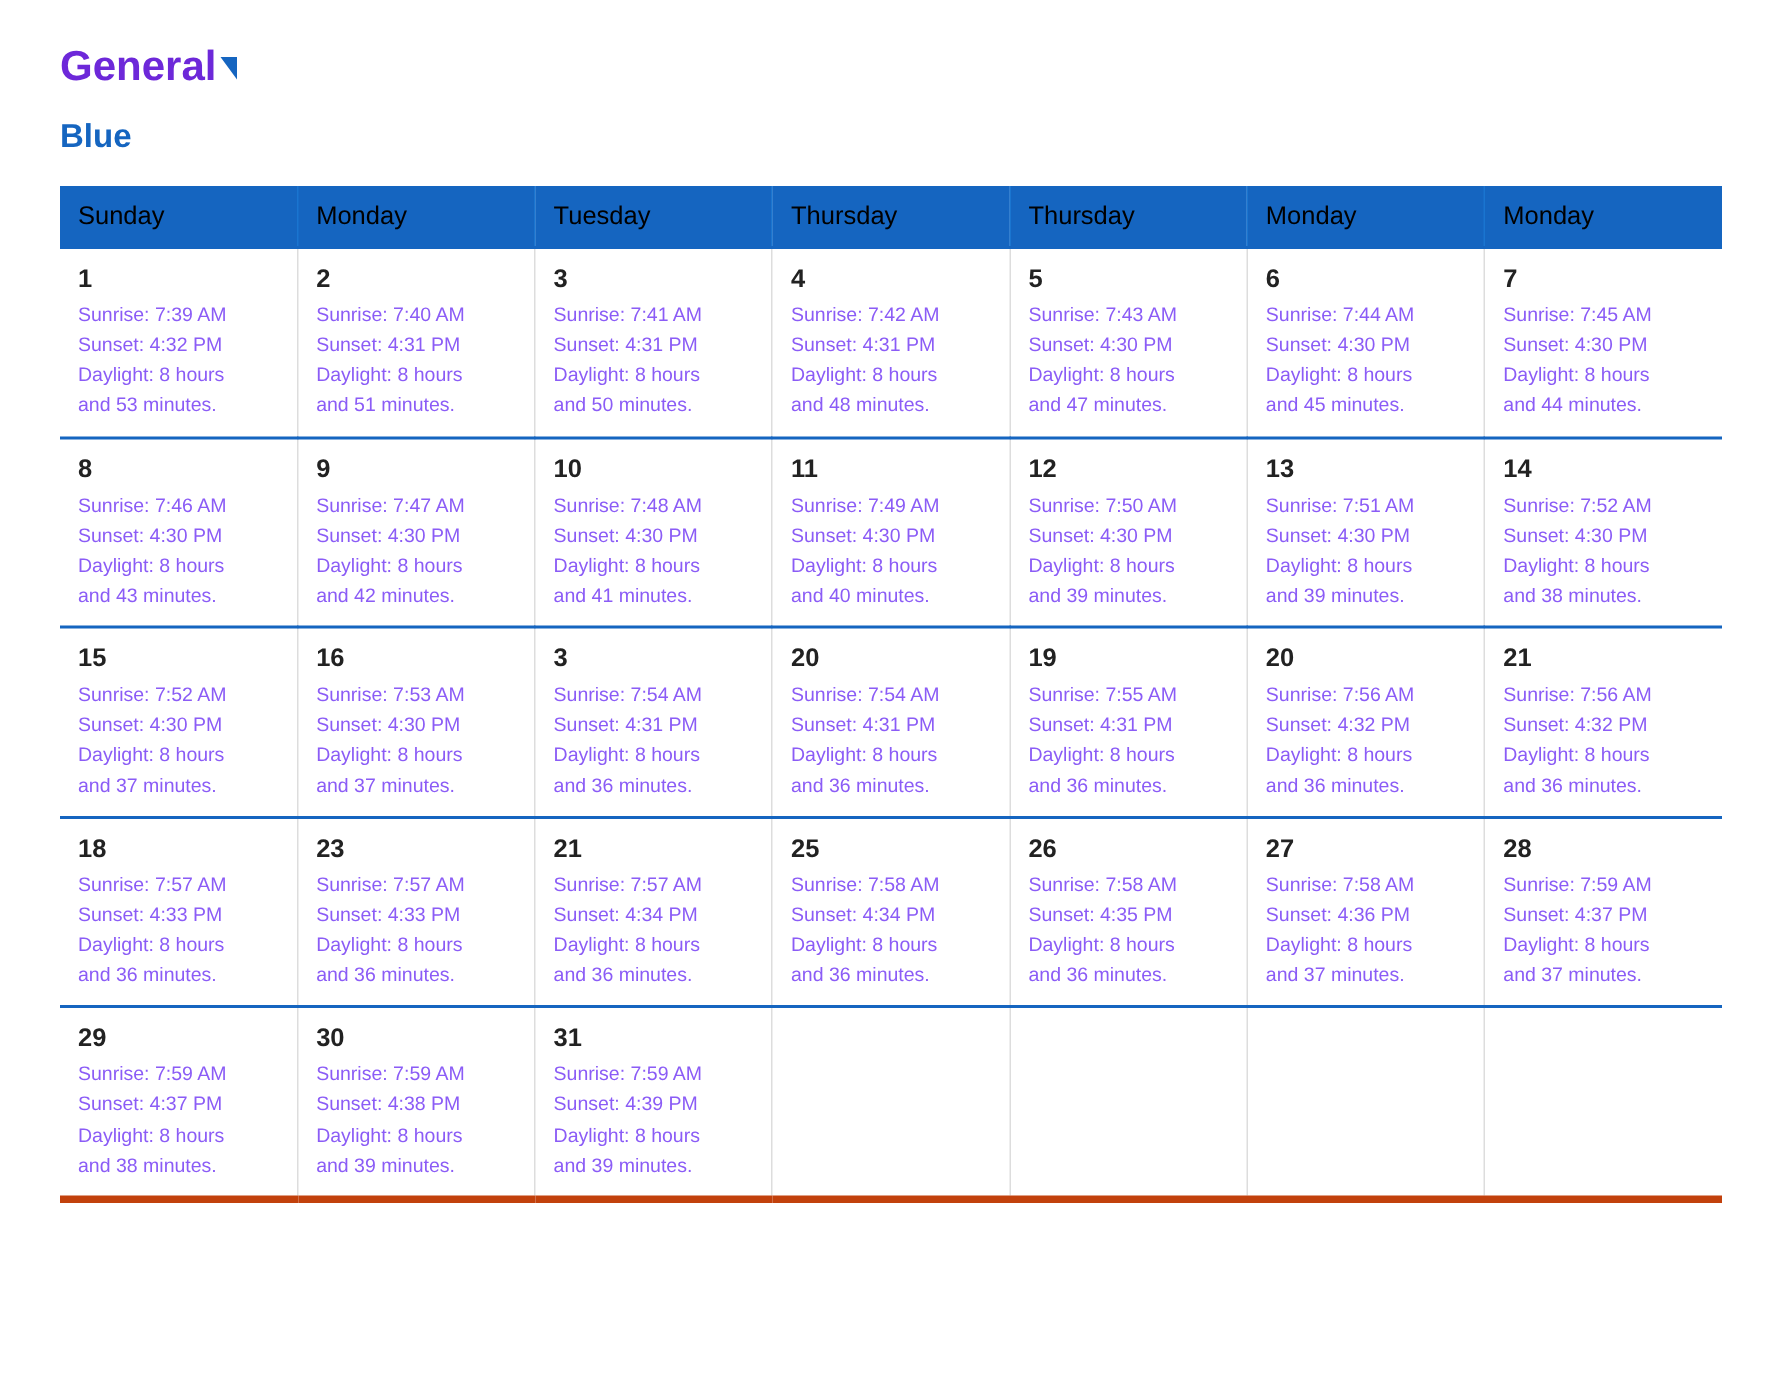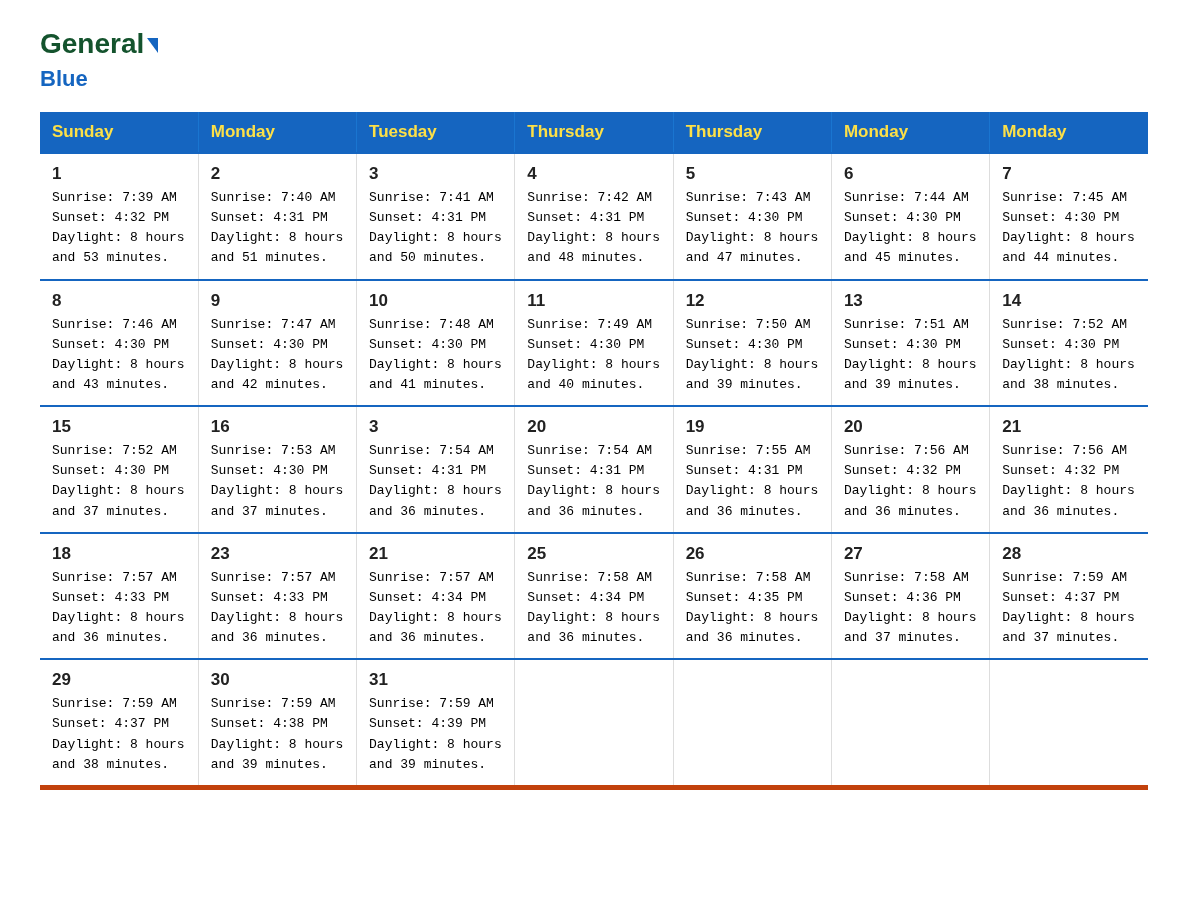--- a/index.html
+++ b/index.html
@@ -17,28 +17,28 @@
       margin-bottom: 20px;
     }
     .logo {
       display: flex;
       flex-direction: column;
       align-items: flex-start;
     }
     .logo-text {
       font-size: 28px;
       font-weight: bold;
-      color: #14532d;
+      color: #6d28d9;
       line-height: 1;
     }
     .logo-sub {
       font-size: 22px;
       font-weight: bold;
       color: #1565c0;
-      margin-top: 8px;
+      margin-top: 20px;
     }
     .header-right {
       text-align: right;
     }
     .month-title {
       font-size: 52px;
       font-weight: bold;
       color: #222;
       line-height: 1.1;
     }
@@ -47,23 +47,23 @@
       color: #444;
       margin-top: 4px;
     }
     table {
       width: 100%;
       border-collapse: collapse;
       table-layout: fixed;
     }
     thead th {
       background-color: #1565c0;
-      color: #fde047;
+      color: #000000;
       font-size: 17px;
-      font-weight: bold;
+      font-weight: normal;
       padding: 10px 12px;
       text-align: left;
       border-right: 1px solid #1a75d0;
     }
     thead th:last-child {
       border-right: none;
     }
     tbody tr {
       border-top: 2px solid #1565c0;
     }
@@ -80,23 +80,22 @@
       border-right: none;
     }
     .day-number {
       font-size: 17px;
       font-weight: bold;
       margin-bottom: 4px;
       display: block;
     }
     .day-info {
       font-size: 13px;
-      color: #000000;
+      color: #8b5cf6;
       line-height: 1.55;
-      font-family: Liberation Mono, monospace;
     }
     tbody tr:last-child td {
       border-bottom: 5px solid #c2410c;
     }
   </style>
 </head>
 <body>
 
 <div class="header">
   <div class="logo">

